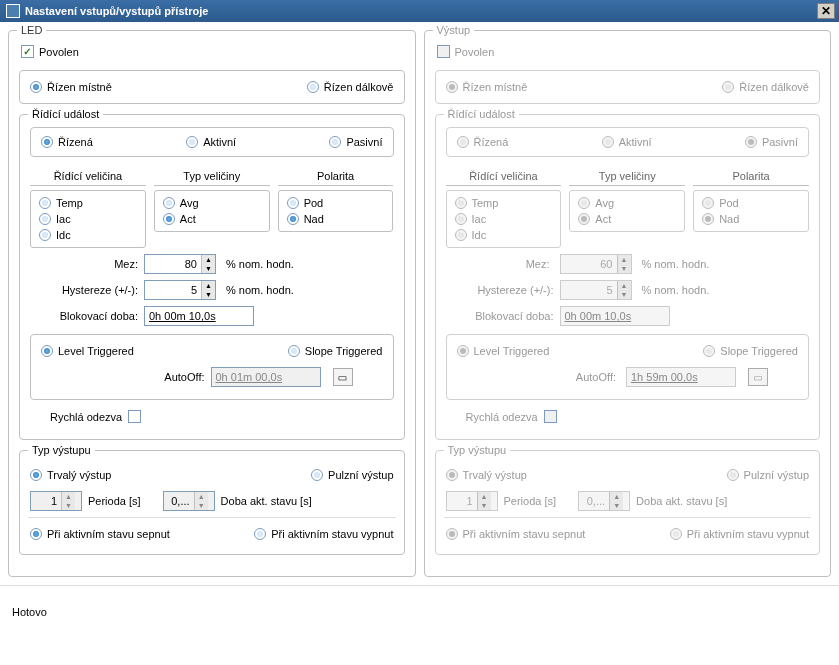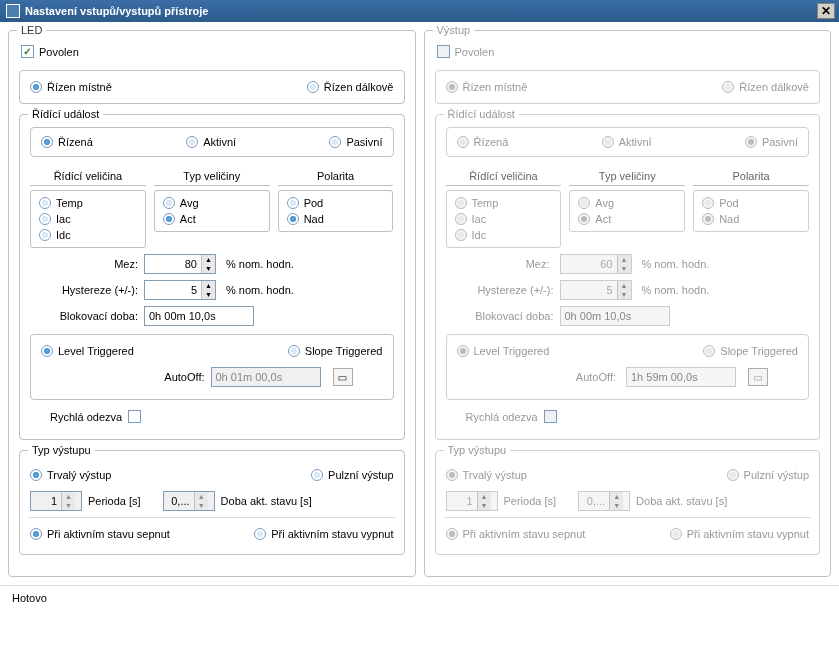--- a/index.html
+++ b/index.html
@@ -144,37 +144,38 @@
     border-left: 1px solid #c0c0c0;
     display: flex; align-items: center; justify-content: center;
     font-size: 7px; line-height: 1;
   }
   .unit { margin-left: 4px; }
   .textbox {
     border: 1px solid #7f9db9; background: #fff;
     height: 20px; padding: 2px 4px;
     display: inline-flex; align-items: center;
     width: 110px;
+    text-decoration: underline;
   }
   .textbox.readonly, .spinbox.readonly { background: #f0f0f0; color: #888; }
   .icon-btn {
     width: 20px; height: 18px; border: 1px solid #aaa;
     background: #f4f4f4; display: inline-flex;
     align-items: center; justify-content: center;
     margin-left: 6px; font-size: 10px;
   }
   .group.boxed {
     border: 1px solid #c0c0c0;
     border-radius: 4px;
   }
   .sep { height: 1px; background: #ddd; margin: 6px -2px; }
   .footer {
     background: #fff;
     border-top: 1px solid #ddd;
-    padding: 6px 12px;
+    padding: 20px 12px;
     height: 80px;
   }
   .btn-row {
     display: flex; gap: 12px; justify-content: flex-end;
     margin-top: 14px;
   }
   .btn-row .spacer { flex: 1; }
   .btn {
     min-width: 68px; height: 22px;
     border: 1px solid #888; background: #f4f4f4;

